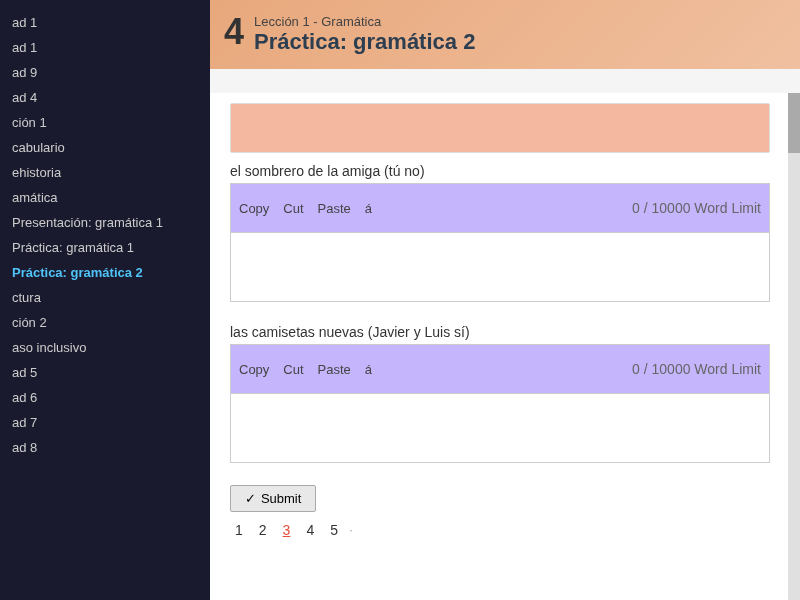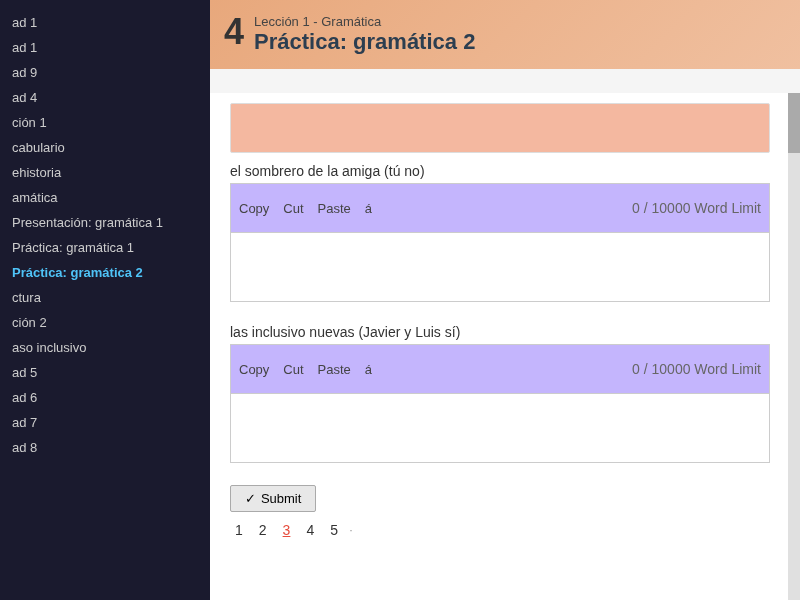--- a/index.html
+++ b/index.html
@@ -247,21 +247,21 @@
       <div class="editor-toolbar">
         <span class="toolbar-btn">Copy</span>
         <span class="toolbar-btn">Cut</span>
         <span class="toolbar-btn">Paste</span>
         <span class="toolbar-btn">á</span>
         <span class="word-limit">0 / 10000 Word Limit</span>
       </div>
       <textarea class="answer-area" style=""></textarea>
 
       
-      <div class="prompt-text">las inclusivo nuevas (Javier y Luis sí)</div>
+      <div class="prompt-text">las camisetas nuevas (Javier y Luis sí)</div>
       <div class="editor-toolbar">
         <span class="toolbar-btn">Copy</span>
         <span class="toolbar-btn">Cut</span>
         <span class="toolbar-btn">Paste</span>
         <span class="toolbar-btn">á</span>
         <span class="word-limit">0 / 10000 Word Limit</span>
       </div>
       <textarea class="answer-area" style=""></textarea>
 
       

